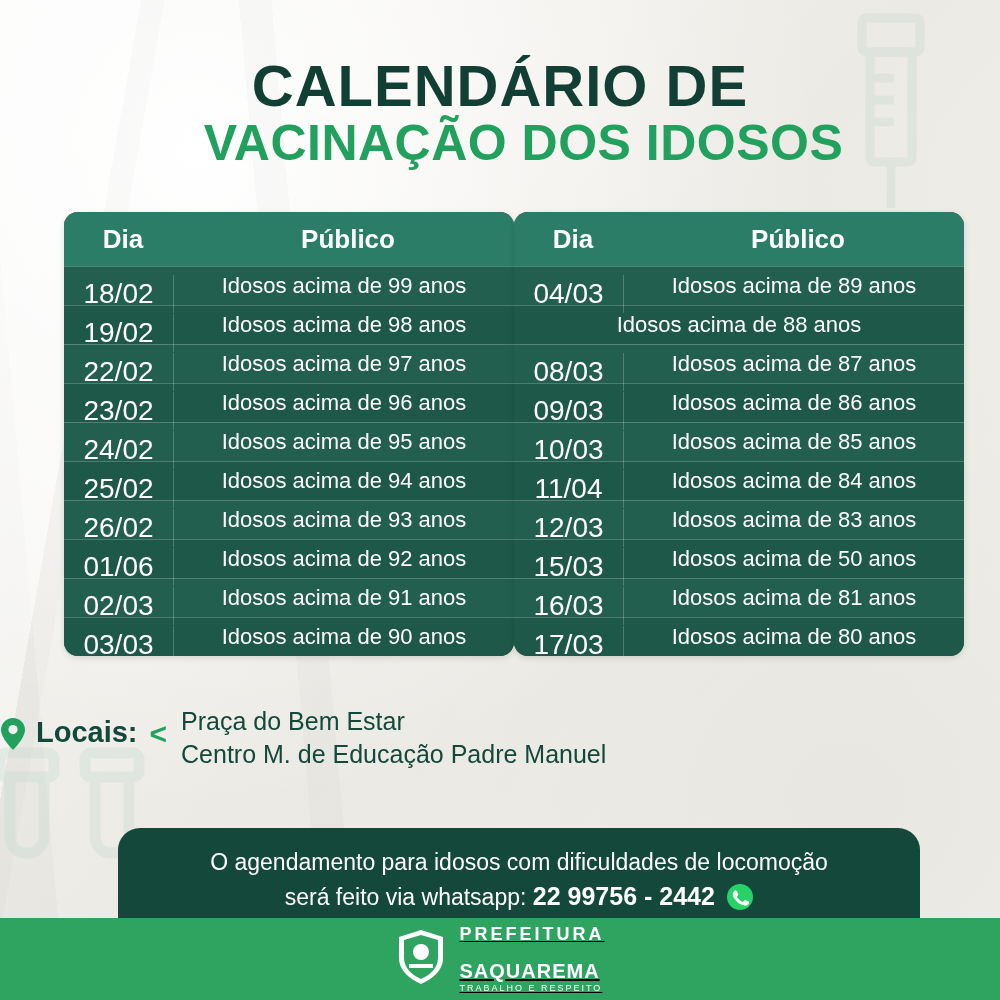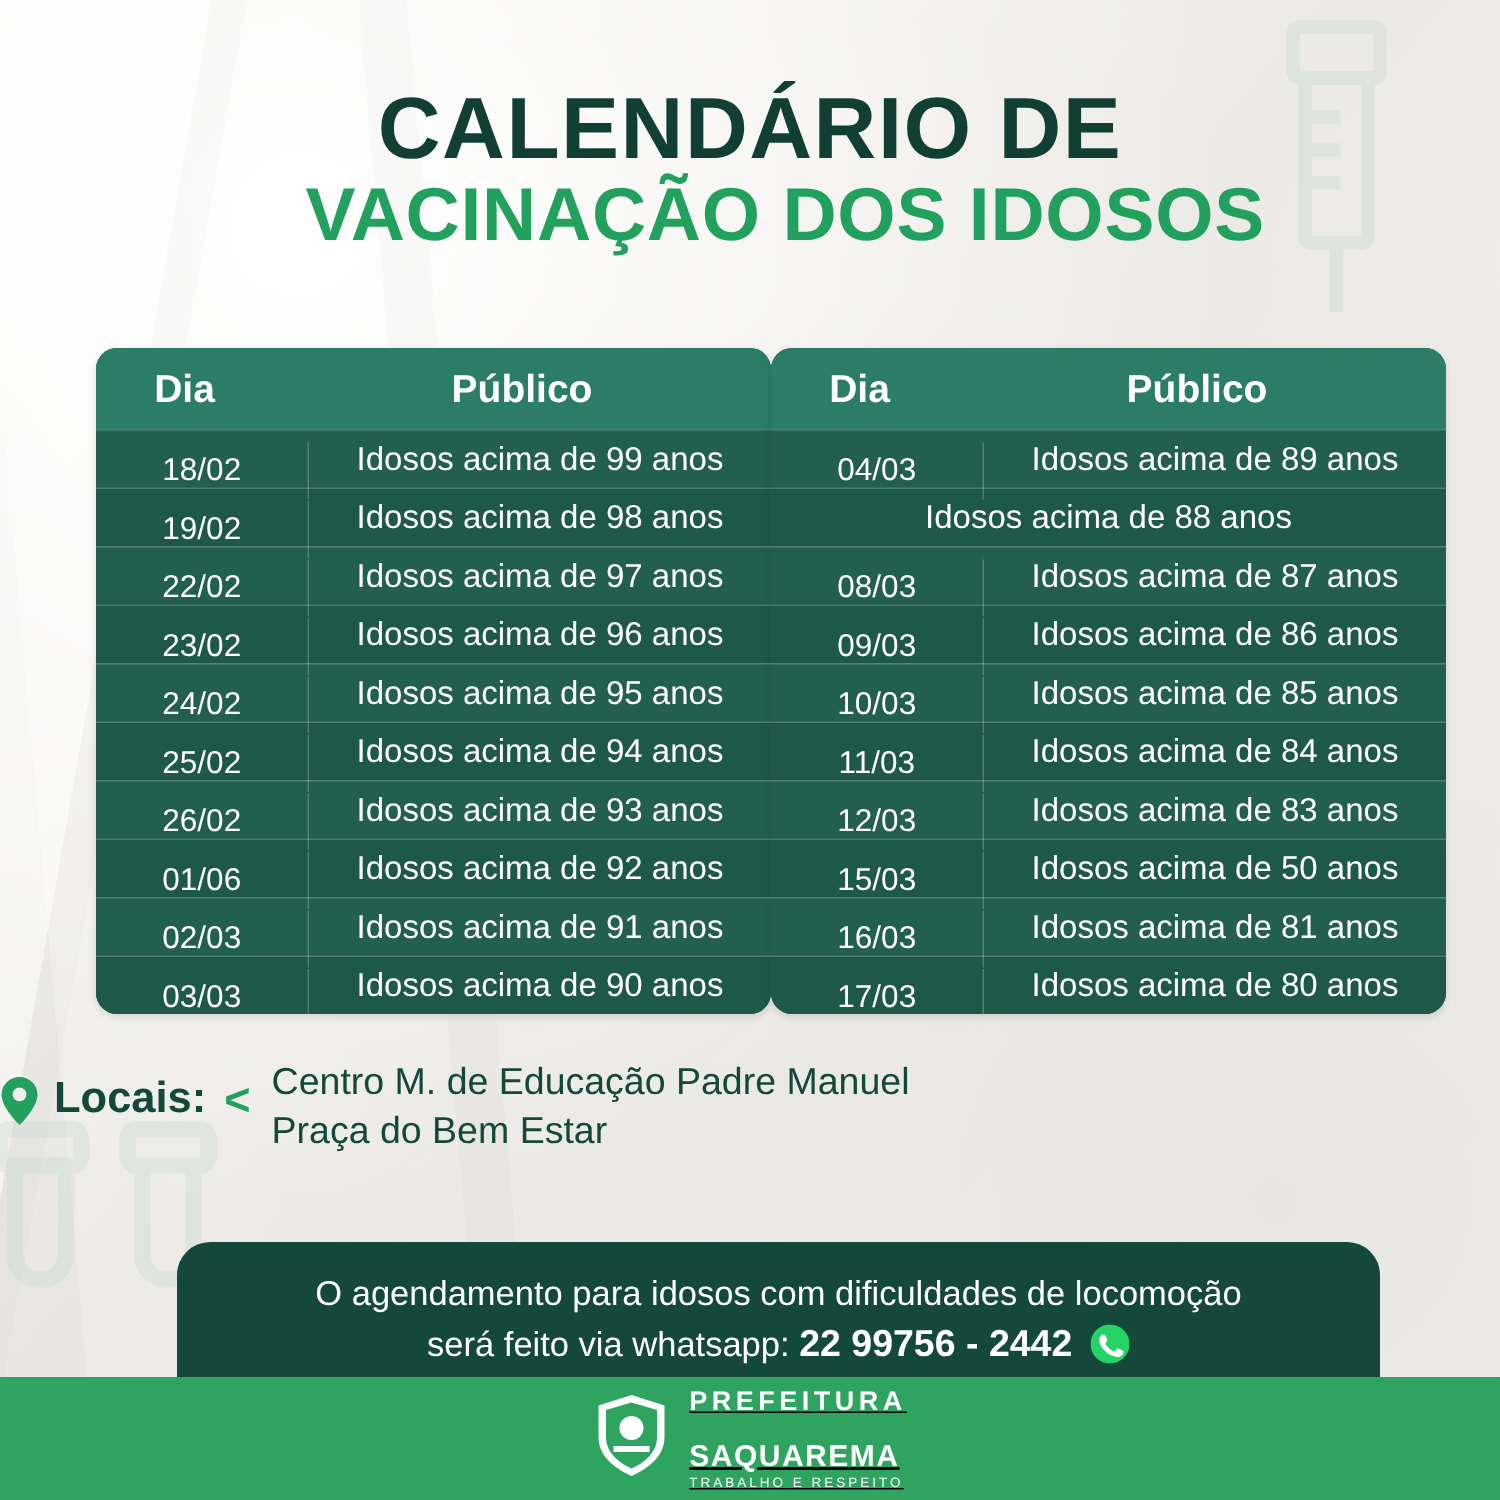--- a/index.html
+++ b/index.html
@@ -57,21 +57,21 @@
     font-weight: 700;
     letter-spacing: .5px;
     color: #22a05e;
     line-height: 1.08;
     margin-top: 0;
     padding-left: 47px;
   }
 
   
   .tables {
-    position: absolute; top: 232px; left: 36px; right: 36px;
+    position: absolute; top: 212px; left: 36px; right: 36px;
     display: flex;
     justify-content: center;
     padding-left: 28px;
   }
   .table {
     width: 458px;
     border-radius: 14px;
     overflow: hidden;
     background: #1f5b4c;
     box-shadow: 0 2px 6px rgba(0,0,0,.12);
@@ -91,26 +91,26 @@
     display: flex;
     height: 39px;
     align-items: center;
     color: #ffffff;
     font-size: 22px;
     border-top: 1px solid rgba(255,255,255,.22);
   }
   .t-row:nth-child(odd) { background: #1e5848; }
   .t-row:nth-child(even) { background: #235f4f; }
   .t-row .c-day {
-    width: 142px;
+    width: 110px;
     text-align: center;
     border-right: 1px solid rgba(255,255,255,.22);
     height: 100%;
     display: flex; align-items: center; justify-content: center;
-    font-size: 21px;
+    font-size: 28px;
     margin-top: 16px;
   }
   .t-row .c-pub {
     flex: 1;
     text-align: center;
     font-size: 22px;
   }
 
   
   .locais {
@@ -277,21 +277,21 @@
       </div>
       <div class="t-row">
         <div class="c-day">09/03</div>
         <div class="c-pub">Idosos acima de 86 anos</div>
       </div>
       <div class="t-row">
         <div class="c-day">10/03</div>
         <div class="c-pub">Idosos acima de 85 anos</div>
       </div>
       <div class="t-row">
-        <div class="c-day">11/03</div>
+        <div class="c-day">11/04</div>
         <div class="c-pub">Idosos acima de 84 anos</div>
       </div>
       <div class="t-row">
         <div class="c-day">12/03</div>
         <div class="c-pub">Idosos acima de 83 anos</div>
       </div>
       <div class="t-row">
         <div class="c-day">15/03</div>
         <div class="c-pub">Idosos acima de 50 anos</div>
       </div>
@@ -310,22 +310,22 @@
   <div class="locais">
     <span class="pin-icon">
       <svg width="26" height="34" viewBox="0 0 26 34">
         <path d="M13 1 C6.4 1 1 6.3 1 12.8 C1 21.5 13 33 13 33 S25 21.5 25 12.8 C25 6.3 19.6 1 13 1 Z" fill="#22a05e"></path>
         <circle cx="13" cy="12.6" r="4.6" fill="#f2f0ec"></circle>
       </svg>
     </span>
     <span class="locais-label">Locais:</span>
     <span class="bracket">&lt;</span>
     <div class="locais-list">
+      <div>Praça do Bem Estar</div>
       <div>Centro M. de Educação Padre Manuel</div>
-      <div>Praça do Bem Estar</div>
     </div>
   </div>
 
   <div class="notice">
     <p>O agendamento para idosos com dificuldades de locomoção</p>
     <p>
       <span>será feito via whatsapp:</span>
       <span class="phone">22 99756 - 2442</span>
       <span class="wa">
         <svg width="26" height="26" viewBox="0 0 26 26">

